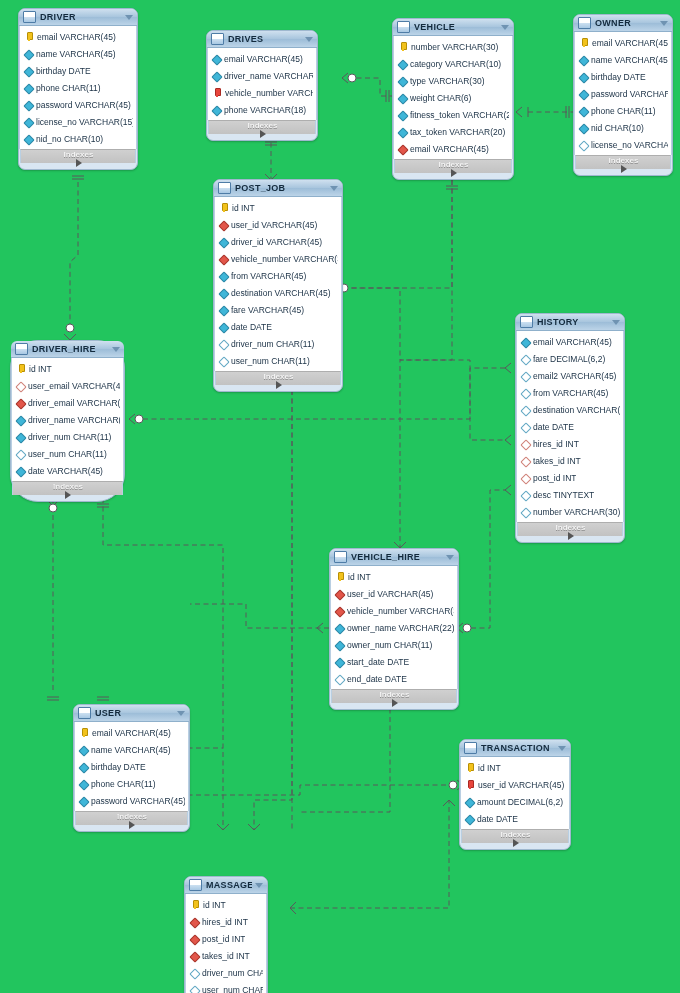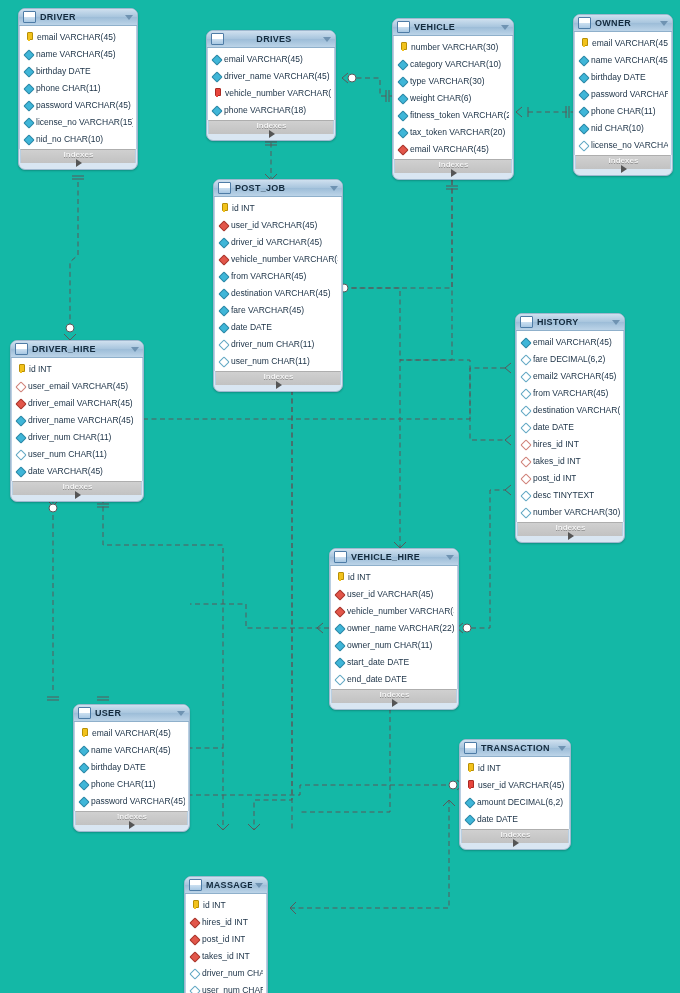--- a/index.html
+++ b/index.html
@@ -6,21 +6,21 @@
   html, body {
     margin: 0;
     padding: 0;
     background: #ffffff;
     font-family: "Liberation Sans", sans-serif;
   }
   #canvas {
     position: relative;
     width: 680px;
     height: 993px;
-    background: #14b8a6;
+    background: #22c55e;
     overflow: hidden;
   }
   #wires {
     position: absolute;
     left: 0;
     top: 0;
     width: 680px;
     height: 993px;
     pointer-events: none;
   }
@@ -334,21 +334,21 @@
           <div class="col">
             <span class="col-ico ic-d ic-blue"></span>
             <span class="col-txt">nid_no CHAR(10)</span>
           </div>
         </div>
         <div class="tbl-ftr">
           <span class="ftr-txt">Indexes</span>
           <span class="ftr-caret"></span>
         </div>
       </div>
-      <div class="tbl" style="left: 206px; top: 30px; width: 130px; text-align: center;">
+      <div class="tbl" style="left: 206px; top: 30px; width: 112px;">
         <div class="tbl-hdr">
           <span class="tbl-ico"></span>
           <span class="tbl-name">DRIVES</span>
           <span class="tbl-caret"></span>
         </div>
         <div class="tbl-cols">
           <div class="col">
             <span class="col-ico ic-d ic-blue"></span>
             <span class="col-txt">email VARCHAR(45)</span>
           </div>
@@ -498,21 +498,21 @@
           <div class="col">
             <span class="col-ico ic-d ic-blue-o"></span>
             <span class="col-txt">user_num CHAR(11)</span>
           </div>
         </div>
         <div class="tbl-ftr">
           <span class="ftr-txt">Indexes</span>
           <span class="ftr-caret"></span>
         </div>
       </div>
-      <div class="tbl" style="left: 10px; top: 340px; width: 134px;">
+      <div class="tbl" style="left: 10px; top: 340px; width: 115px; border-radius: 28px;">
         <div class="tbl-hdr">
           <span class="tbl-ico"></span>
           <span class="tbl-name">DRIVER_HIRE</span>
           <span class="tbl-caret"></span>
         </div>
         <div class="tbl-cols">
           <div class="col">
             <span class="col-ico ic-pk"></span>
             <span class="col-txt">id INT</span>
           </div>

